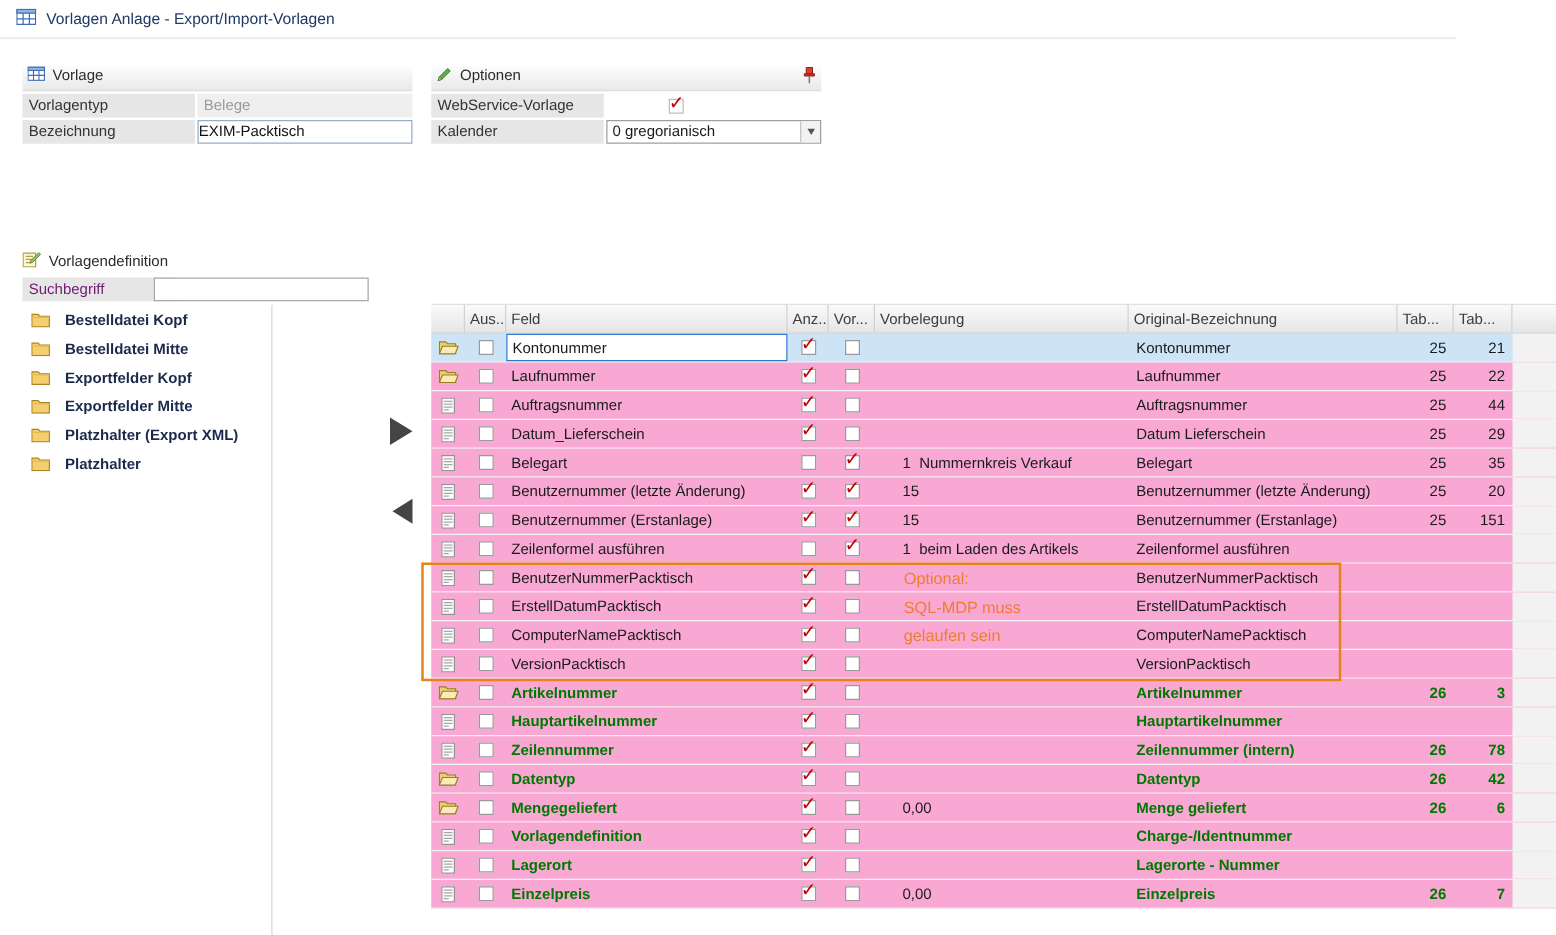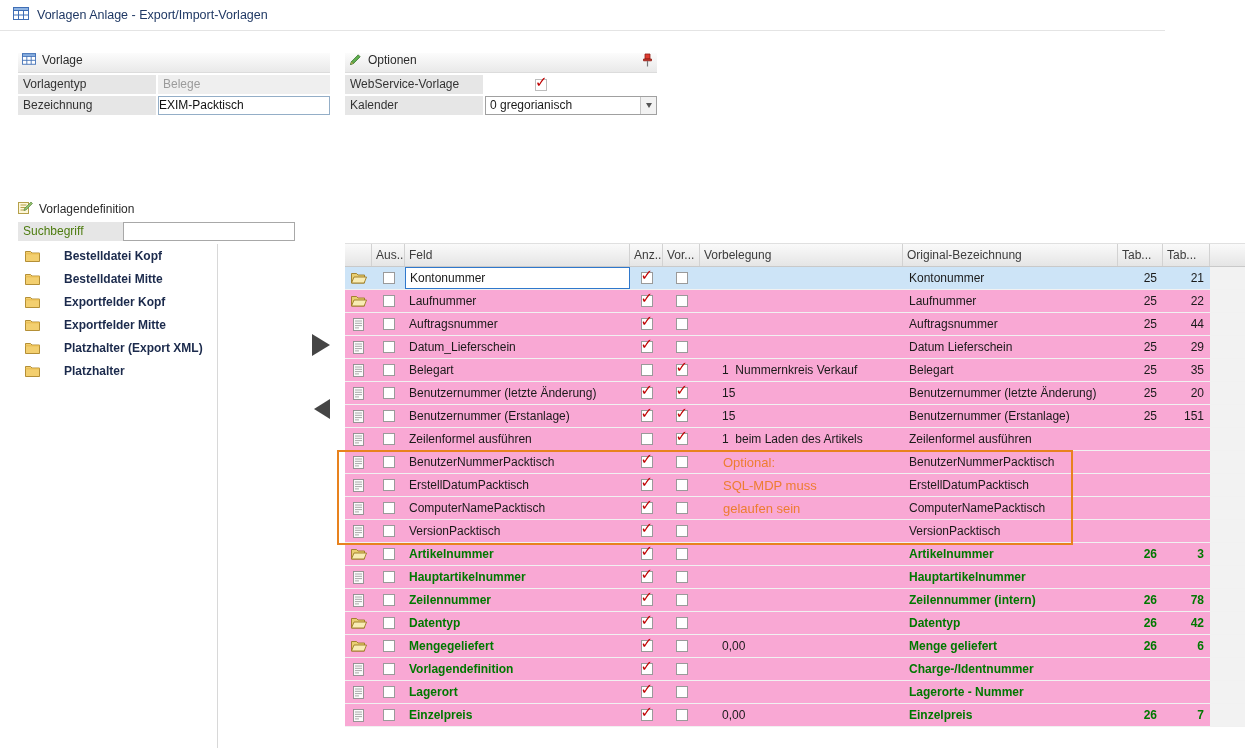--- a/index.html
+++ b/index.html
@@ -27,25 +27,25 @@
   .dd{display:flex;border:1px solid #a0a0a0;background:#fff;height:19px}
   .ddtext{flex:1;line-height:17px;padding-left:4px}
   .ddbtn{width:16px;border-left:1px solid #c5c5c5;background:#f2f2f2;display:flex;align-items:center;justify-content:center}
   .tri-down{width:0;height:0;border-left:3.5px solid transparent;border-right:3.5px solid transparent;border-top:5px solid #555}
   .sf{display:flex;align-items:center}
   .sfval{flex:1;background:#ededed;color:#9b9b9b;line-height:19px;padding-left:5px}
   .sfbtn{width:15px;height:14px;margin-left:3px;border:1px solid #b0b0b0;background:linear-gradient(#fdfdfd,#e6e6e6);font-size:10px;line-height:10px;text-align:center;color:#333}
 
   
   .defhead{position:absolute;left:18px;top:201px;display:flex;align-items:center;gap:6px;color:#2b2b2b}
-  .search-lab{position:absolute;left:18px;top:222px;width:126px;height:19px;background:#e6e6e6;line-height:19px;padding-left:5px;color:#4d7c0f}
+  .search-lab{position:absolute;left:18px;top:222px;width:126px;height:19px;background:#e6e6e6;line-height:19px;padding-left:5px;color:#701a75}
   .search-inp{position:absolute;left:123px;top:222px;width:172px;height:19px;border:1px solid #a8a8a8;background:#fff;font:inherit;padding:0 4px}
 
   .flist{position:absolute;left:18px;top:244px;width:200px;height:504px;border-right:1px solid #d8d8d8;background:#fff}
-  .flitem{height:23px;display:flex;align-items:center;gap:24px;padding-left:7px}
+  .flitem{height:23px;display:flex;align-items:center;gap:12px;padding-left:7px}
   .fltext{color:#1b2a4c;font-weight:700}
 
   
   .arrow{position:absolute;width:0;height:0;cursor:pointer}
   #arrow-right{left:312px;top:334px;border-top:11px solid transparent;border-bottom:11px solid transparent;border-left:18px solid #454545}
   #arrow-left{left:314px;top:399px;border-top:10px solid transparent;border-bottom:10px solid transparent;border-right:16px solid #454545}
 
   
   .table{position:absolute;left:345px;top:243px;width:900px}
   .thead{display:flex;height:24px;background:linear-gradient(#fafafa,#e5e5e5);border-top:1px solid #e0e0e0;border-bottom:1px solid #c9c9c9}

